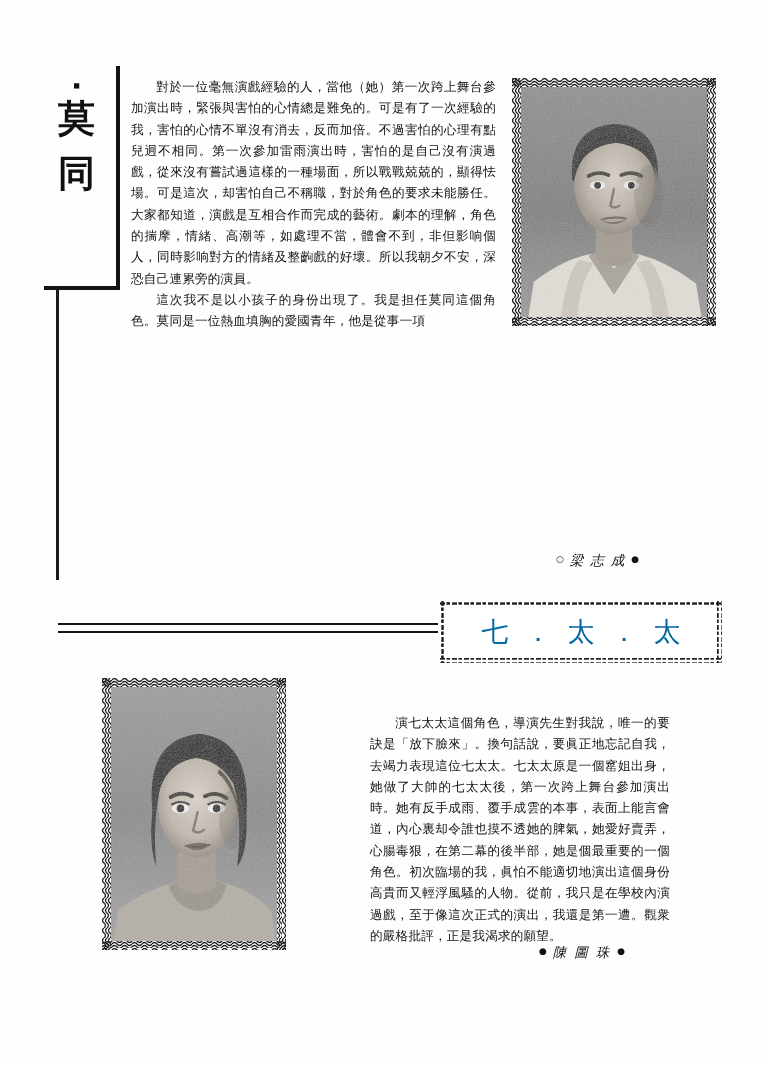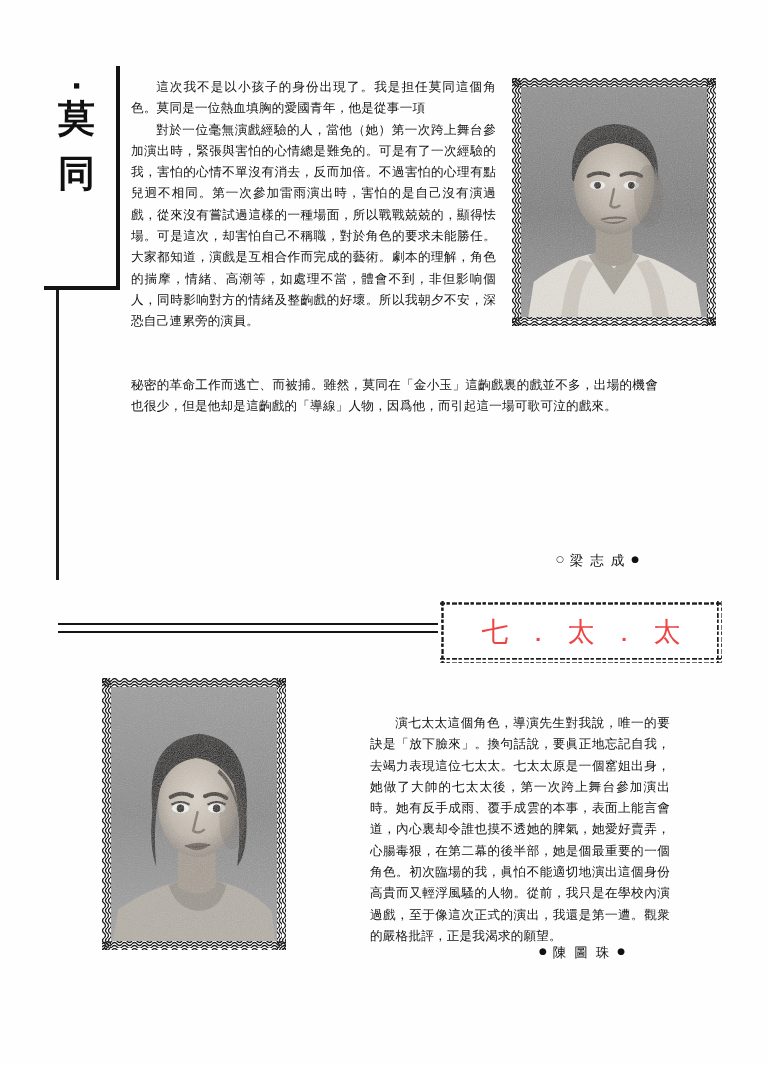--- a/index.html
+++ b/index.html
@@ -129,20 +129,21 @@
   }
   .indent2 { text-indent: 2em; }
   p { margin: 0; }
 
   .byline {
     position: absolute;
     font-family: "DejaVu Serif", "Liberation Serif", serif;
     font-size: 13.5px;
     letter-spacing: 7px;
     color: #101010;
+    font-style: italic;
   }
   #a1-byline {
     left: 556px;
     top: 552px;
   }
   .dot-mark {
     font-size: 9px;
     vertical-align: 3px;
     letter-spacing: 6px;
   }
@@ -184,21 +185,21 @@
     left: 0; top: 0;
     width: 100%; height: 100%;
     display: flex;
     align-items: center;
     justify-content: center;
     font-family: "DejaVu Serif", "Liberation Serif", serif;
     font-size: 27px;
     font-weight: 400;
     letter-spacing: 16px;
     text-indent: 16px;
-    color: #ef4444;
+    color: #0369a1;
   }
 
   #a2-col {
     left: 370px;
     top: 712px;
     width: 300px;
   }
   #a2-byline {
     left: 539px;
     top: 944px;
@@ -295,26 +296,25 @@
           </pattern>
         </defs>
         <rect x="0" y="0" width="204" height="9" fill="url(#wavH)"></rect>
         <rect x="0" y="239" width="204" height="9" fill="url(#wavH)"></rect>
         <rect x="0" y="0" width="9" height="248" fill="url(#wavV)"></rect>
         <rect x="195" y="0" width="9" height="248" fill="url(#wavV)"></rect>
       </svg>
     </div>
 
     <div class="body-text" id="a1-col-narrow">
+      <p class="indent2">對於一位毫無演戲經驗的人，當他（她）第一次跨上舞台參加演出時，緊張與害怕的心情總是難免的。可是有了一次經驗的我，害怕的心情不單沒有消去，反而加倍。不過害怕的心理有點兒迥不相同。第一次參加雷雨演出時，害怕的是自己沒有演過戲，從來沒有嘗試過這樣的一種場面，所以戰戰兢兢的，顯得怯場。可是這次，却害怕自己不稱職，對於角色的要求未能勝任。大家都知道，演戲是互相合作而完成的藝術。劇本的理解，角色的揣摩，情緒、高潮等，如處理不當，體會不到，非但影响個人，同時影响對方的情緒及整齣戲的好壞。所以我朝夕不安，深恐自己連累旁的演員。</p>
       <p class="indent2">這次我不是以小孩子的身份出現了。我是担任莫同這個角色。莫同是一位熱血填胸的愛國青年，他是從事一項</p>
-      <p class="indent2">對於一位毫無演戲經驗的人，當他（她）第一次跨上舞台參加演出時，緊張與害怕的心情總是難免的。可是有了一次經驗的我，害怕的心情不單沒有消去，反而加倍。不過害怕的心理有點兒迥不相同。第一次參加雷雨演出時，害怕的是自己沒有演過戲，從來沒有嘗試過這樣的一種場面，所以戰戰兢兢的，顯得怯場。可是這次，却害怕自己不稱職，對於角色的要求未能勝任。大家都知道，演戲是互相合作而完成的藝術。劇本的理解，角色的揣摩，情緒、高潮等，如處理不當，體會不到，非但影响個人，同時影响對方的情緒及整齣戲的好壞。所以我朝夕不安，深恐自己連累旁的演員。</p>
     </div>
 
     <div class="body-text" id="a1-col-wide">
-      <p>秘密的革命工作而逃亡、而被捕。雖然，莫同在「金小玉」這齣戲裏的戲並不多，出場的機會也很少，但是他却是這齣戲的「導線」人物，因爲他，而引起這一場可歌可泣的戲來。</p>
     </div>
 
     <div class="byline" id="a1-byline">
       <span class="dot-mark">○</span><span>梁志成</span><span class="dot-mark">●</span>
     </div>
   </div>
 
   <div class="divider-line" id="div-line-a"></div>
   <div class="divider-line" id="div-line-b"></div>
 

